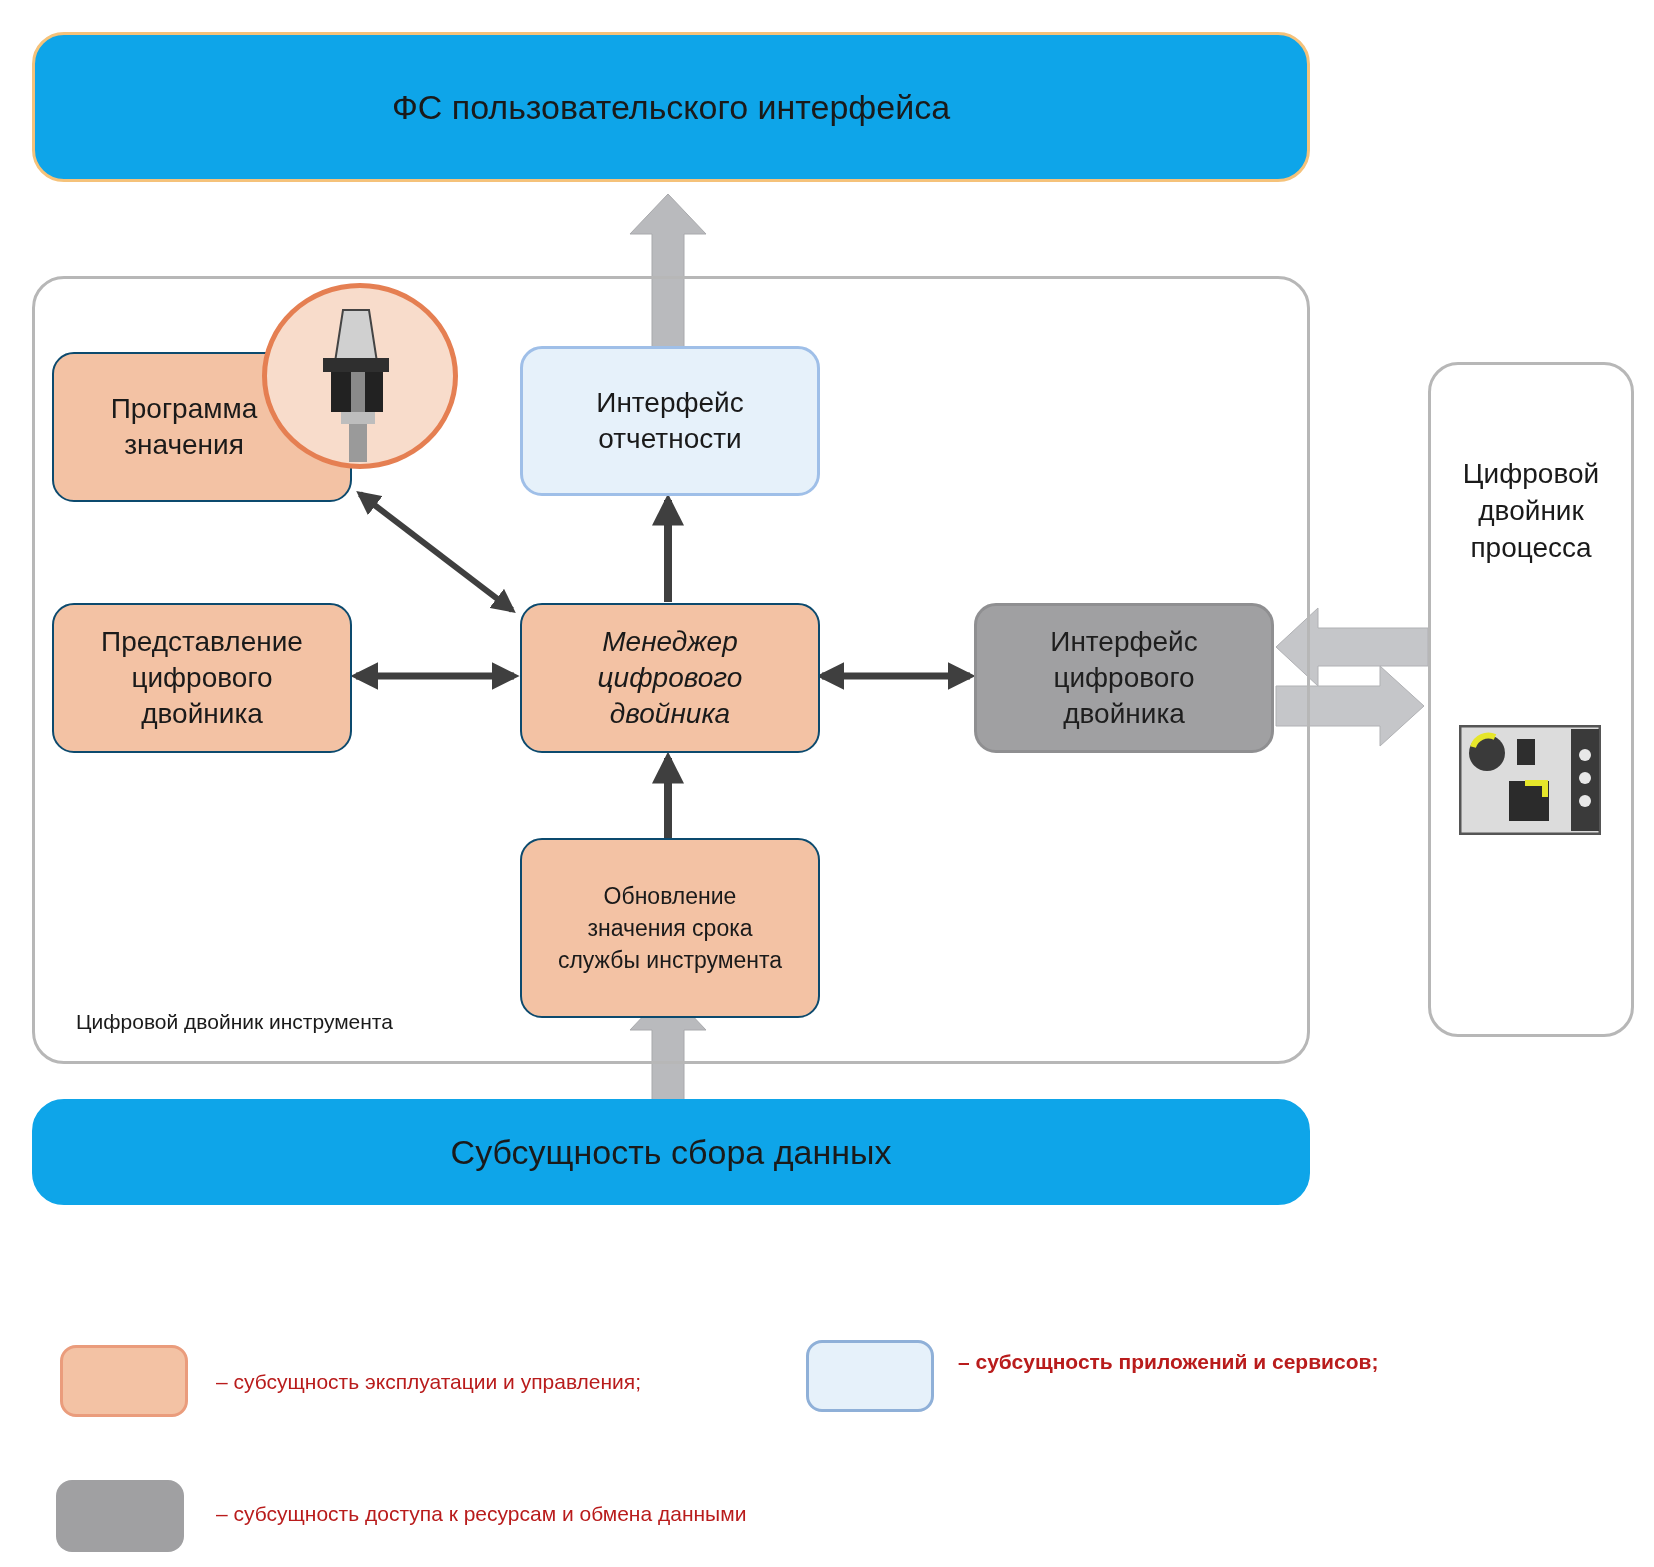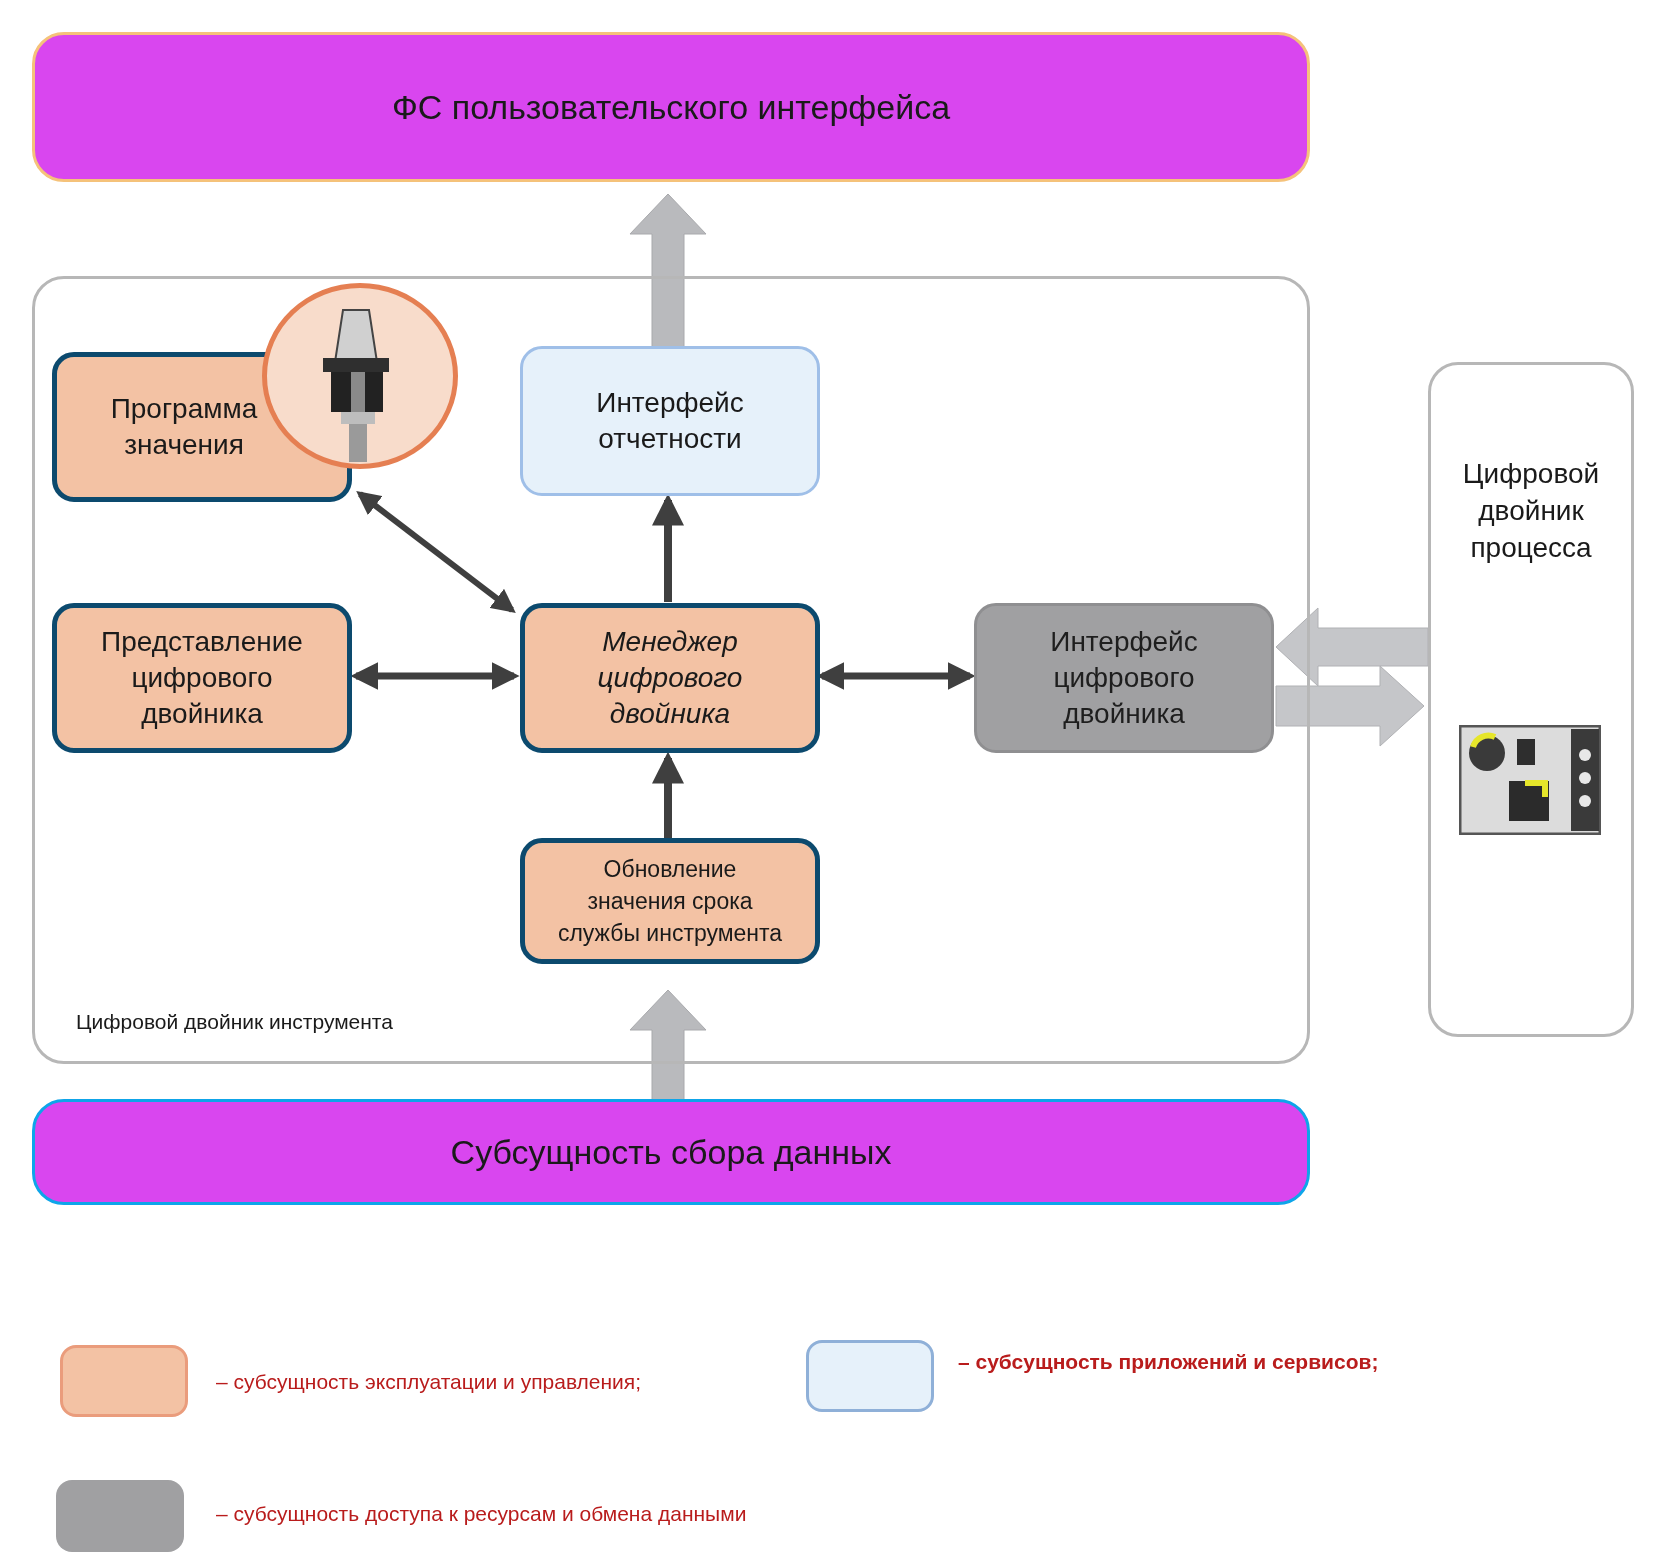--- a/index.html
+++ b/index.html
@@ -1,27 +1,27 @@
 <!DOCTYPE html>
 <html><head>
 <meta charset="utf-8">
 <style>
   html, body { margin:0; padding:0; background:#ffffff; }
   body { width:1654px; height:1567px; position:relative; overflow:hidden;
          font-family:"Liberation Sans", sans-serif; color:#1a1a1a; }
   .abs { position:absolute; box-sizing:border-box; }
   .box { display:flex; align-items:center; justify-content:center; text-align:center; }
-  .frame { border-radius:32px; background:#d946ef; }
+  .frame { border-radius:32px; background:#0ea5e9; }
   .ui-frame { left:32px; top:32px; width:1278px; height:150px; border:3px solid #f5c27a; }
   .tool-frame { left:32px; top:276px; width:1278px; height:788px; border:3px solid #b7b7b7; }
   .process-frame { left:1428px; top:334px; width:206px; height:675px; border:3px solid #b7b7b7; border-radius:30px;margin-top:28px; }
   .data-frame { left:32px; top:1099px; width:1278px; height:106px; border:3px solid #0ea5e9; }
   .frame-title { font-size:34px; color:#1a1a1a; }
   .node { border-radius:22px; font-size:28px; line-height:36px; }
-  .op { background:#f3c2a4; border:5px solid #0c4a6e; }
+  .op { background:#f3c2a4; border:2px solid #0c4a6e; }
   .app { background:#e6f1fa; border:3px solid #9fbfe8; }
   .res { background:#a0a0a2; border:3px solid #8f8f91; color:#1e1e1e; }
   .legend-swatch { border-radius:16px; width:128px; height:72px; }
   .legend-text { font-size:21px; color:#b91c1c; white-space:nowrap; }
   svg.arrows { position:absolute; left:0; top:0; }
 </style>
 </head>
 <body>
 
 <svg class="arrows" width="1654" height="1567">
@@ -121,21 +121,21 @@
 </div>
 
 <div class="abs node res box" style="left:974px; top:603px; width:300px; height:150px;">
   <div>
     <div>Интерфейс</div>
     <div>цифрового</div>
     <div>двойника</div>
   </div>
 </div>
 
-<div class="abs node op box" style="left:520px; top:838px; width:300px; height:126px; font-size:23px; line-height:32px;">
+<div class="abs node op box" style="left:520px; top:838px; width:300px; height:180px; font-size:23px; line-height:32px;">
   <div>
     <div>Обновление</div>
     <div>значения срока</div>
     <div>службы инструмента</div>
   </div>
 </div>
 
 <div class="abs legend-swatch" style="left:60px; top:1345px; background:#f3c2a4; border:3px solid #ea9c7c;"></div>
 <div class="abs legend-text" style="left:216px; top:1370px;">– субсущность эксплуатации и управления;</div>
 

